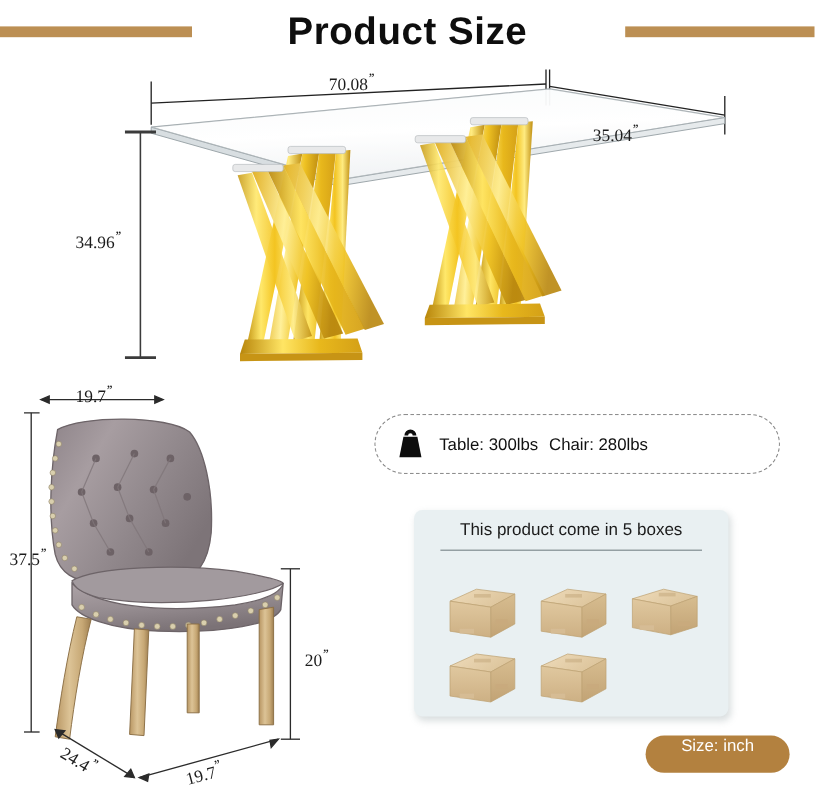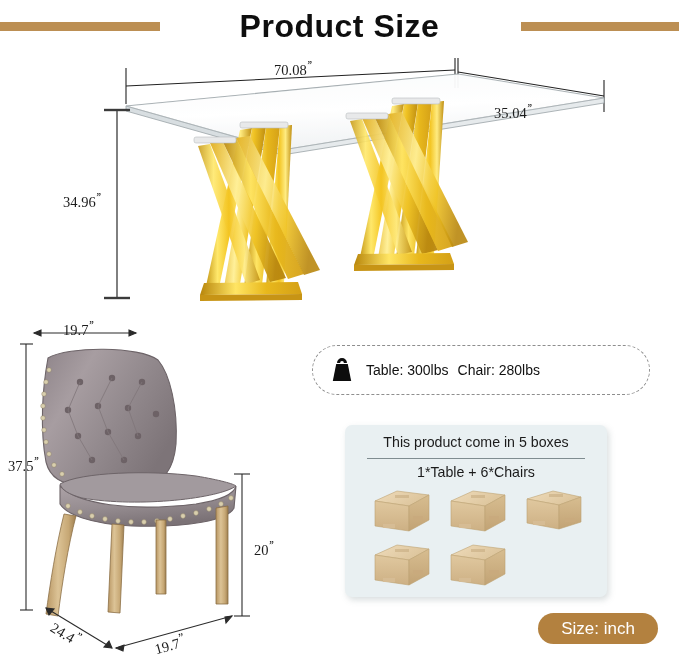--- a/index.html
+++ b/index.html
@@ -140,24 +140,24 @@
   .box-item { position: absolute; width: 62px; height: 46px; }
 
   
   .size-pill {
     position: absolute;
     left: 538px; top: 613px;
     width: 120px; height: 31px;
     background: #b3813f;
     border-radius: 16px;
     display: flex;
-    align-items: center;
+    align-items: flex-start;
     justify-content: center;
     color: #ffffff;
-    font-size: 17px;
+    font-size: 14px;
     font-family: "Liberation Sans", sans-serif;
   }
 </style>
 </head>
 <body>
 
 <div id="page">
 
   <div class="header">
     <div class="header-rule left"></div>
@@ -401,21 +401,20 @@
       <path d="M9.2 9 h11.6 l3.4 17 h-18.4 z" fill="#0d0d0d"></path>
     </svg>
     <div class="weight-text">
       <span>Table: 300lbs</span><span class="gap"></span><span>Chair: 280lbs</span>
     </div>
   </div>
 
   <div class="boxes-panel">
     <div class="boxes-title">This product come in 5 boxes</div>
     <div class="boxes-divider"></div>
-    <div class="boxes-subtitle">1*Table + 6*Chairs</div>
 
     <div class="boxes-grid">
       <div class="box-item" style="left:0px;   top:0px;">
         <svg viewBox="0 0 62 46" width="62" height="46">
           <defs>
             <linearGradient id="bxTop" x1="0" y1="0" x2="1" y2="0.4">
               <stop offset="0%" stop-color="#efdcbb"></stop>
                 <stop offset="100%" stop-color="#dcc49b"></stop>
             </linearGradient>
             <linearGradient id="bxL" x1="0" y1="0" x2="0" y2="1">

